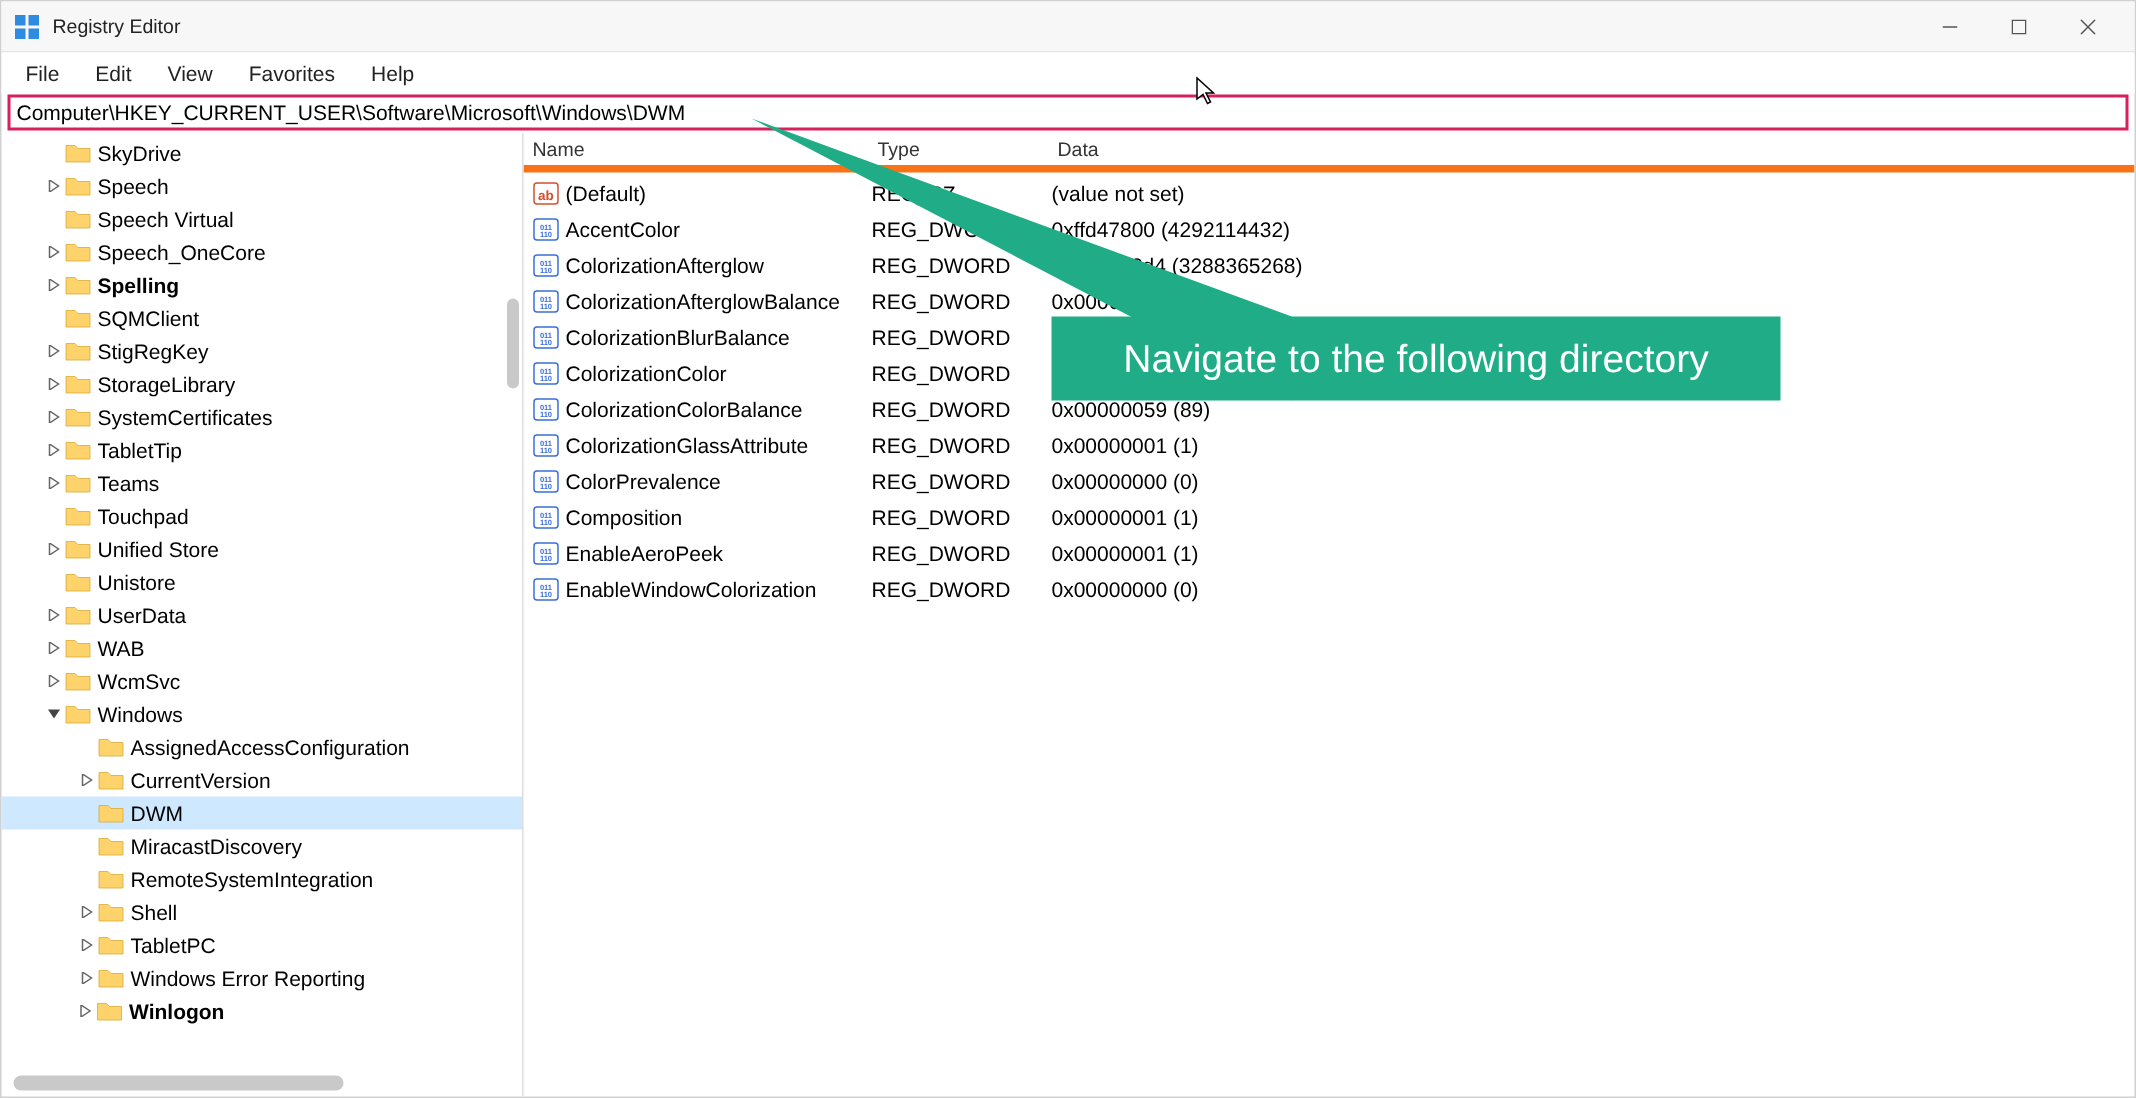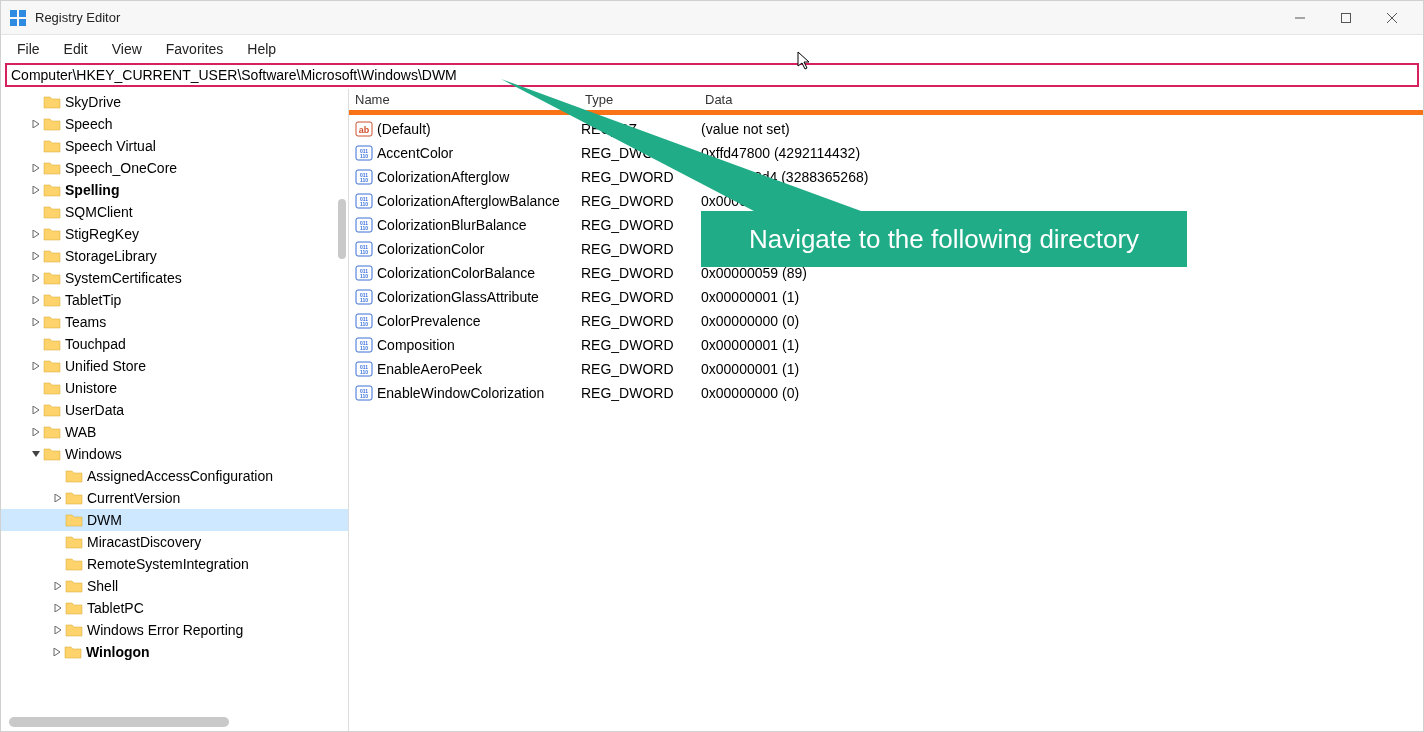--- a/index.html
+++ b/index.html
@@ -286,20 +286,33 @@
               <span class="folder-icon">
                 <svg width="18" height="16" viewBox="0 0 18 16">
                   <path d="M1 3 L7 3 L9 5 L17 5 L17 14 L1 14 Z" fill="#ffd36b" stroke="#d6a72e" stroke-width="0.5"></path>
                 </svg>
               </span>
               <span class="tree-label">WAB</span>
             </div>
             <div class="tree-item" style="padding-left: 28px;">
               <span class="twisty">
                 <svg width="8" height="8">
+                  <path d="M1 0 L7 4 L1 8 Z" fill="none" stroke="#666" stroke-width="1"></path>
+                </svg>
+              </span>
+              <span class="folder-icon">
+                <svg width="18" height="16" viewBox="0 0 18 16">
+                  <path d="M1 3 L7 3 L9 5 L17 5 L17 14 L1 14 Z" fill="#ffd36b" stroke="#d6a72e" stroke-width="0.5"></path>
+                </svg>
+              </span>
+              <span class="tree-label">WcmSvc</span>
+            </div>
+            <div class="tree-item" style="padding-left: 28px;">
+              <span class="twisty">
+                <svg width="8" height="8">
                   <path d="M0 1 L8 1 L4 7 Z" fill="#444"></path>
                 </svg>
               </span>
               <span class="folder-icon">
                 <svg width="18" height="16" viewBox="0 0 18 16">
                   <path d="M1 3 L7 3 L9 5 L17 5 L17 14 L1 14 Z" fill="#ffd36b" stroke="#d6a72e" stroke-width="0.5"></path>
                 </svg>
               </span>
               <span class="tree-label">Windows</span>
             </div>

